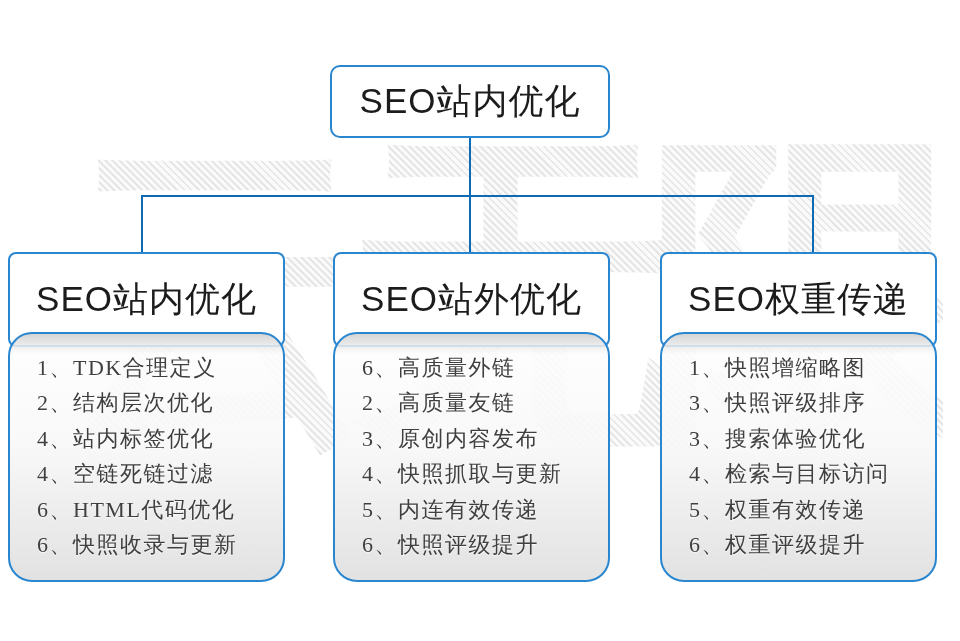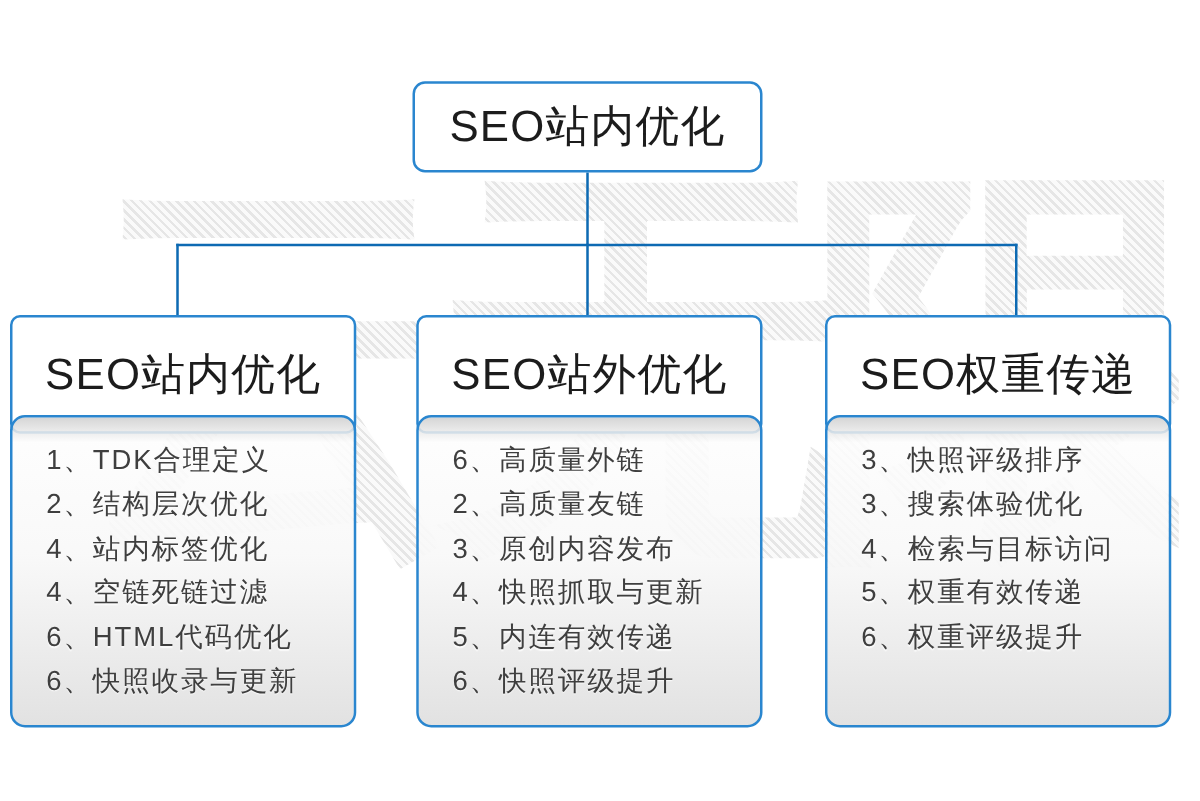--- a/index.html
+++ b/index.html
@@ -27,27 +27,28 @@
     border:2px solid #2a86cf;background:#ffffff;
     display:flex;align-items:center;justify-content:center;
   }
   .root-box{left:330px;top:65px;width:280px;height:73px;border-radius:10px;}
   .head-box{top:252px;width:277px;height:95px;border-radius:8px;}
   .root-box .t,.head-box .t{
     font-size:35px;font-weight:500;color:#1c1c1c;letter-spacing:1px;white-space:nowrap;
   }
   .list-box{
     position:absolute;top:332px;width:277px;height:250px;z-index:2;box-sizing:border-box;
-    border:2px solid #2a86cf;border-radius:12px;
+    border:2px solid #2a86cf;border-radius:24px;
     background:linear-gradient(180deg,
       rgba(206,206,206,0.85) 0px,
       rgba(253,253,253,0.88) 20px,
       rgba(248,248,248,0.90) 45%,
       rgba(224,224,224,0.94) 100%);
     padding:16px 10px 10px 27px;
+    font-family:Liberation Serif, serif;
   }
   .col-1{left:8px;}  .col-2{left:333px;} .col-3{left:660px;}
   .list-item{
     height:35.5px;display:flex;align-items:center;
     font-size:22px;color:#3f3f3f;letter-spacing:1.5px;white-space:nowrap;
     text-shadow:0 1px 1px rgba(255,255,255,0.85);
   }
 </style>
 </head>
 <body>
@@ -88,20 +89,21 @@
   <div class="list-box col-2">
     <div class="list-item">6、高质量外链</div>
     <div class="list-item">2、高质量友链</div>
     <div class="list-item">3、原创内容发布</div>
     <div class="list-item">4、快照抓取与更新</div>
     <div class="list-item">5、内连有效传递</div>
     <div class="list-item">6、快照评级提升</div>
   </div>
 
   <div class="list-box col-3">
+    <div class="list-item">1、快照增缩略图</div>
     <div class="list-item">3、快照评级排序</div>
     <div class="list-item">3、搜索体验优化</div>
     <div class="list-item">4、检索与目标访问</div>
     <div class="list-item">5、权重有效传递</div>
     <div class="list-item">6、权重评级提升</div>
   </div>
 
 </div>
 
 </body></html>

